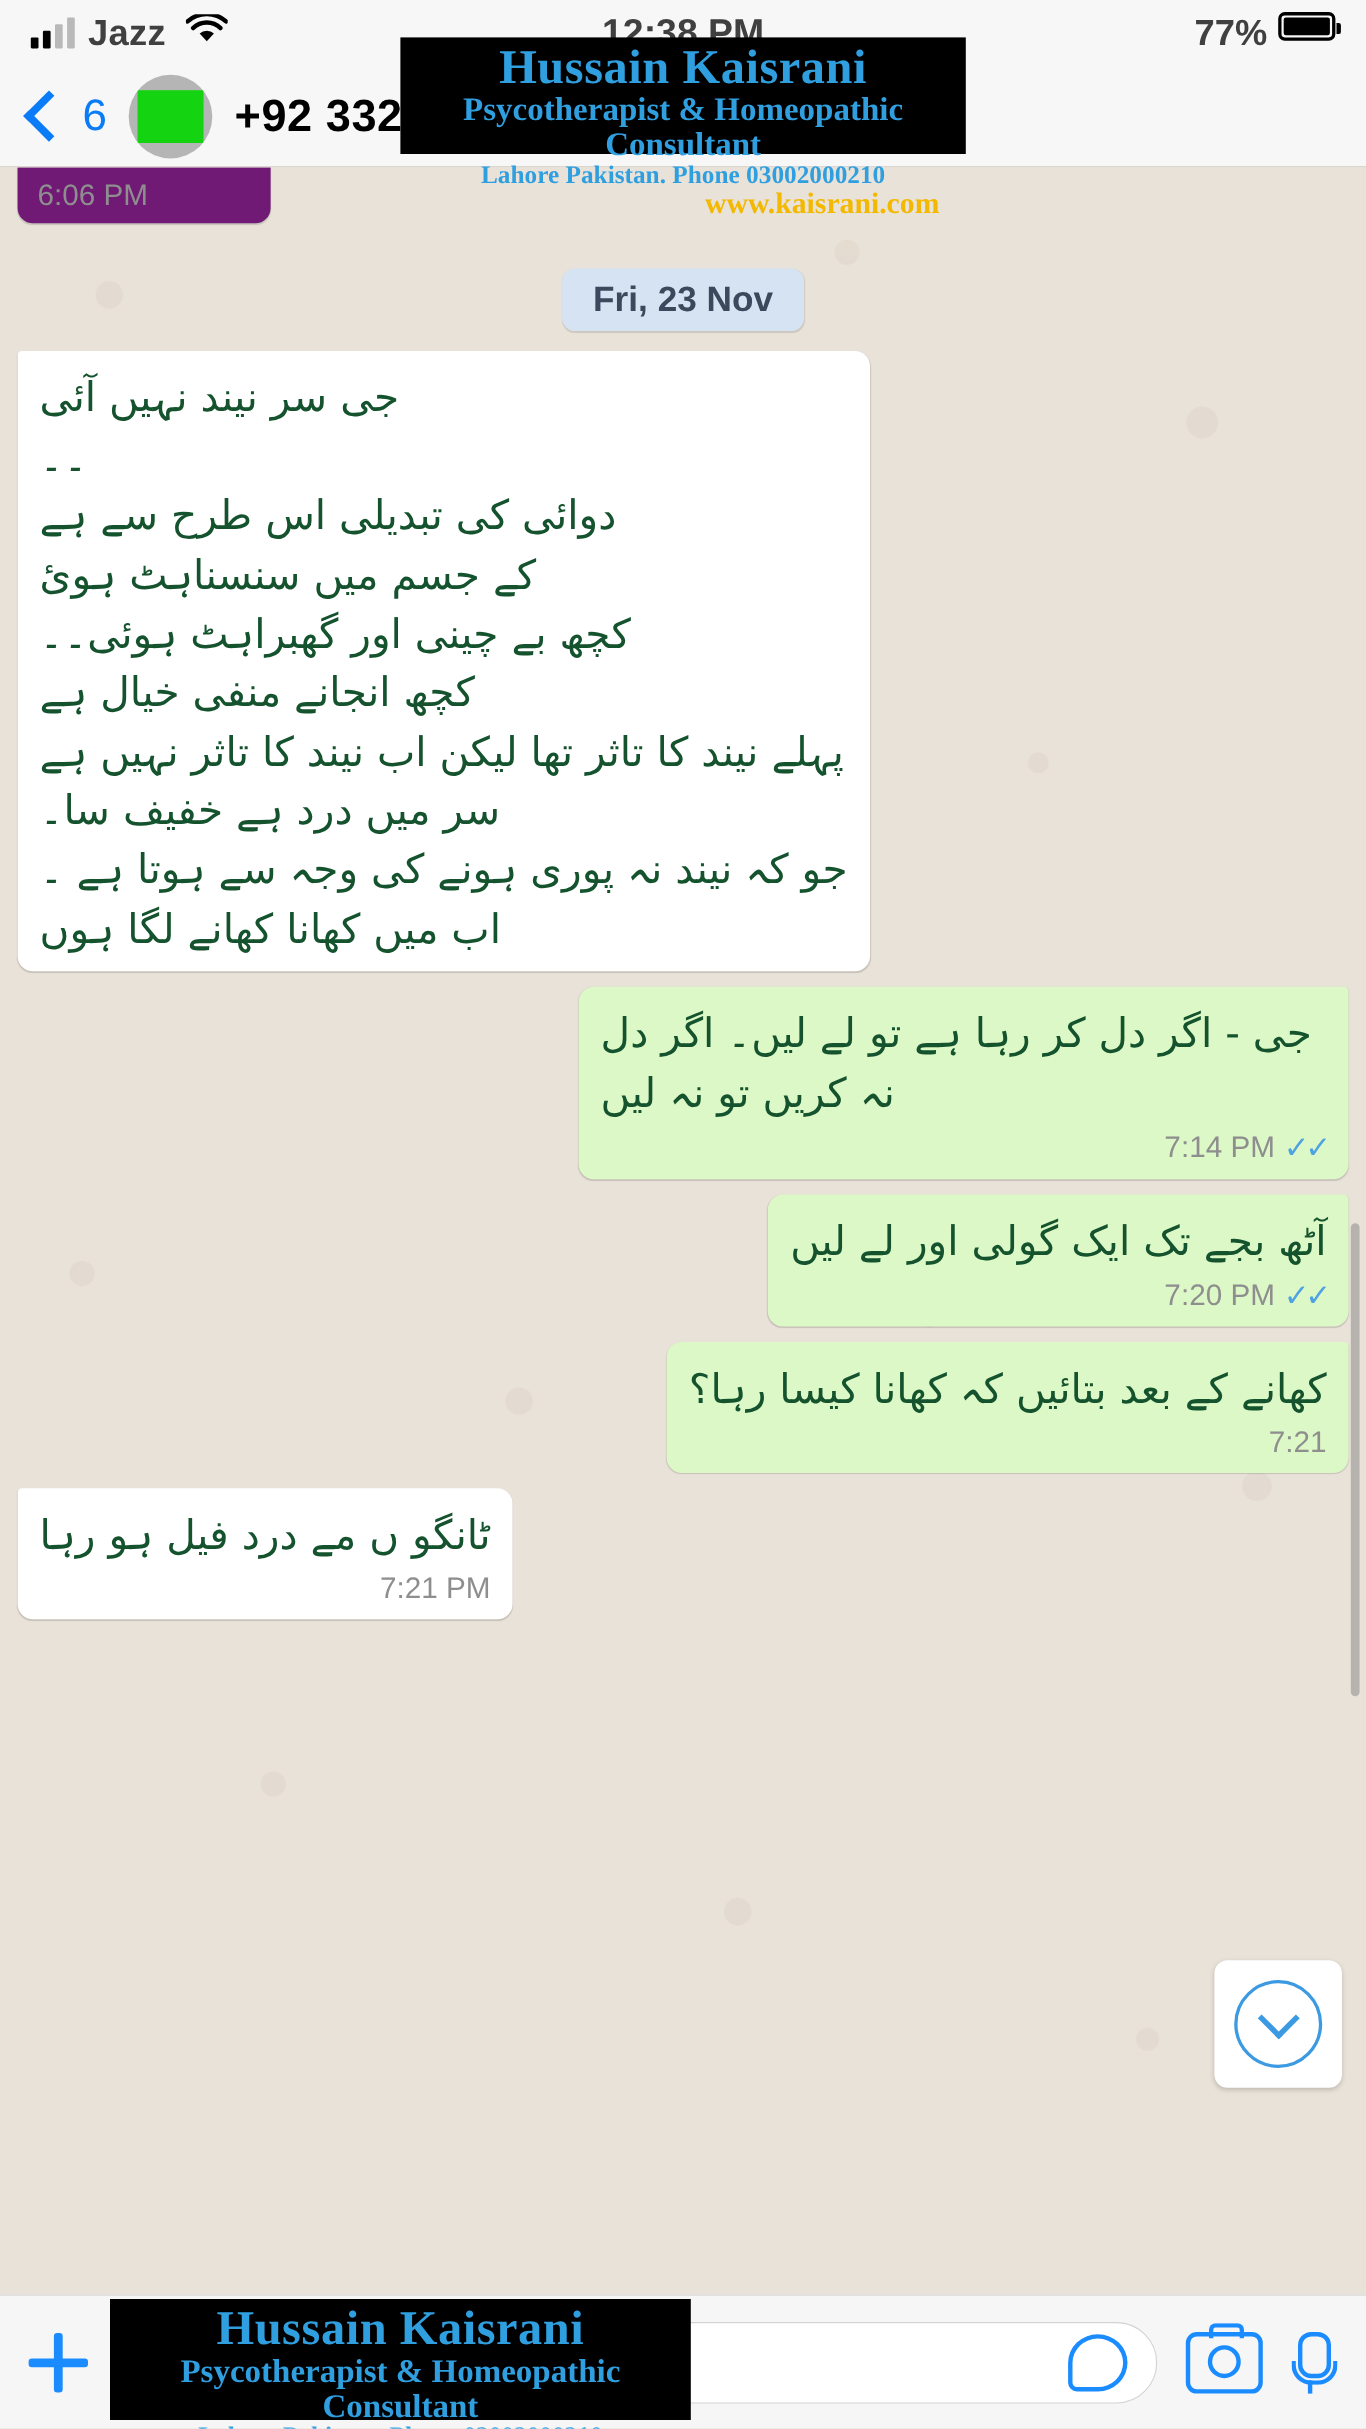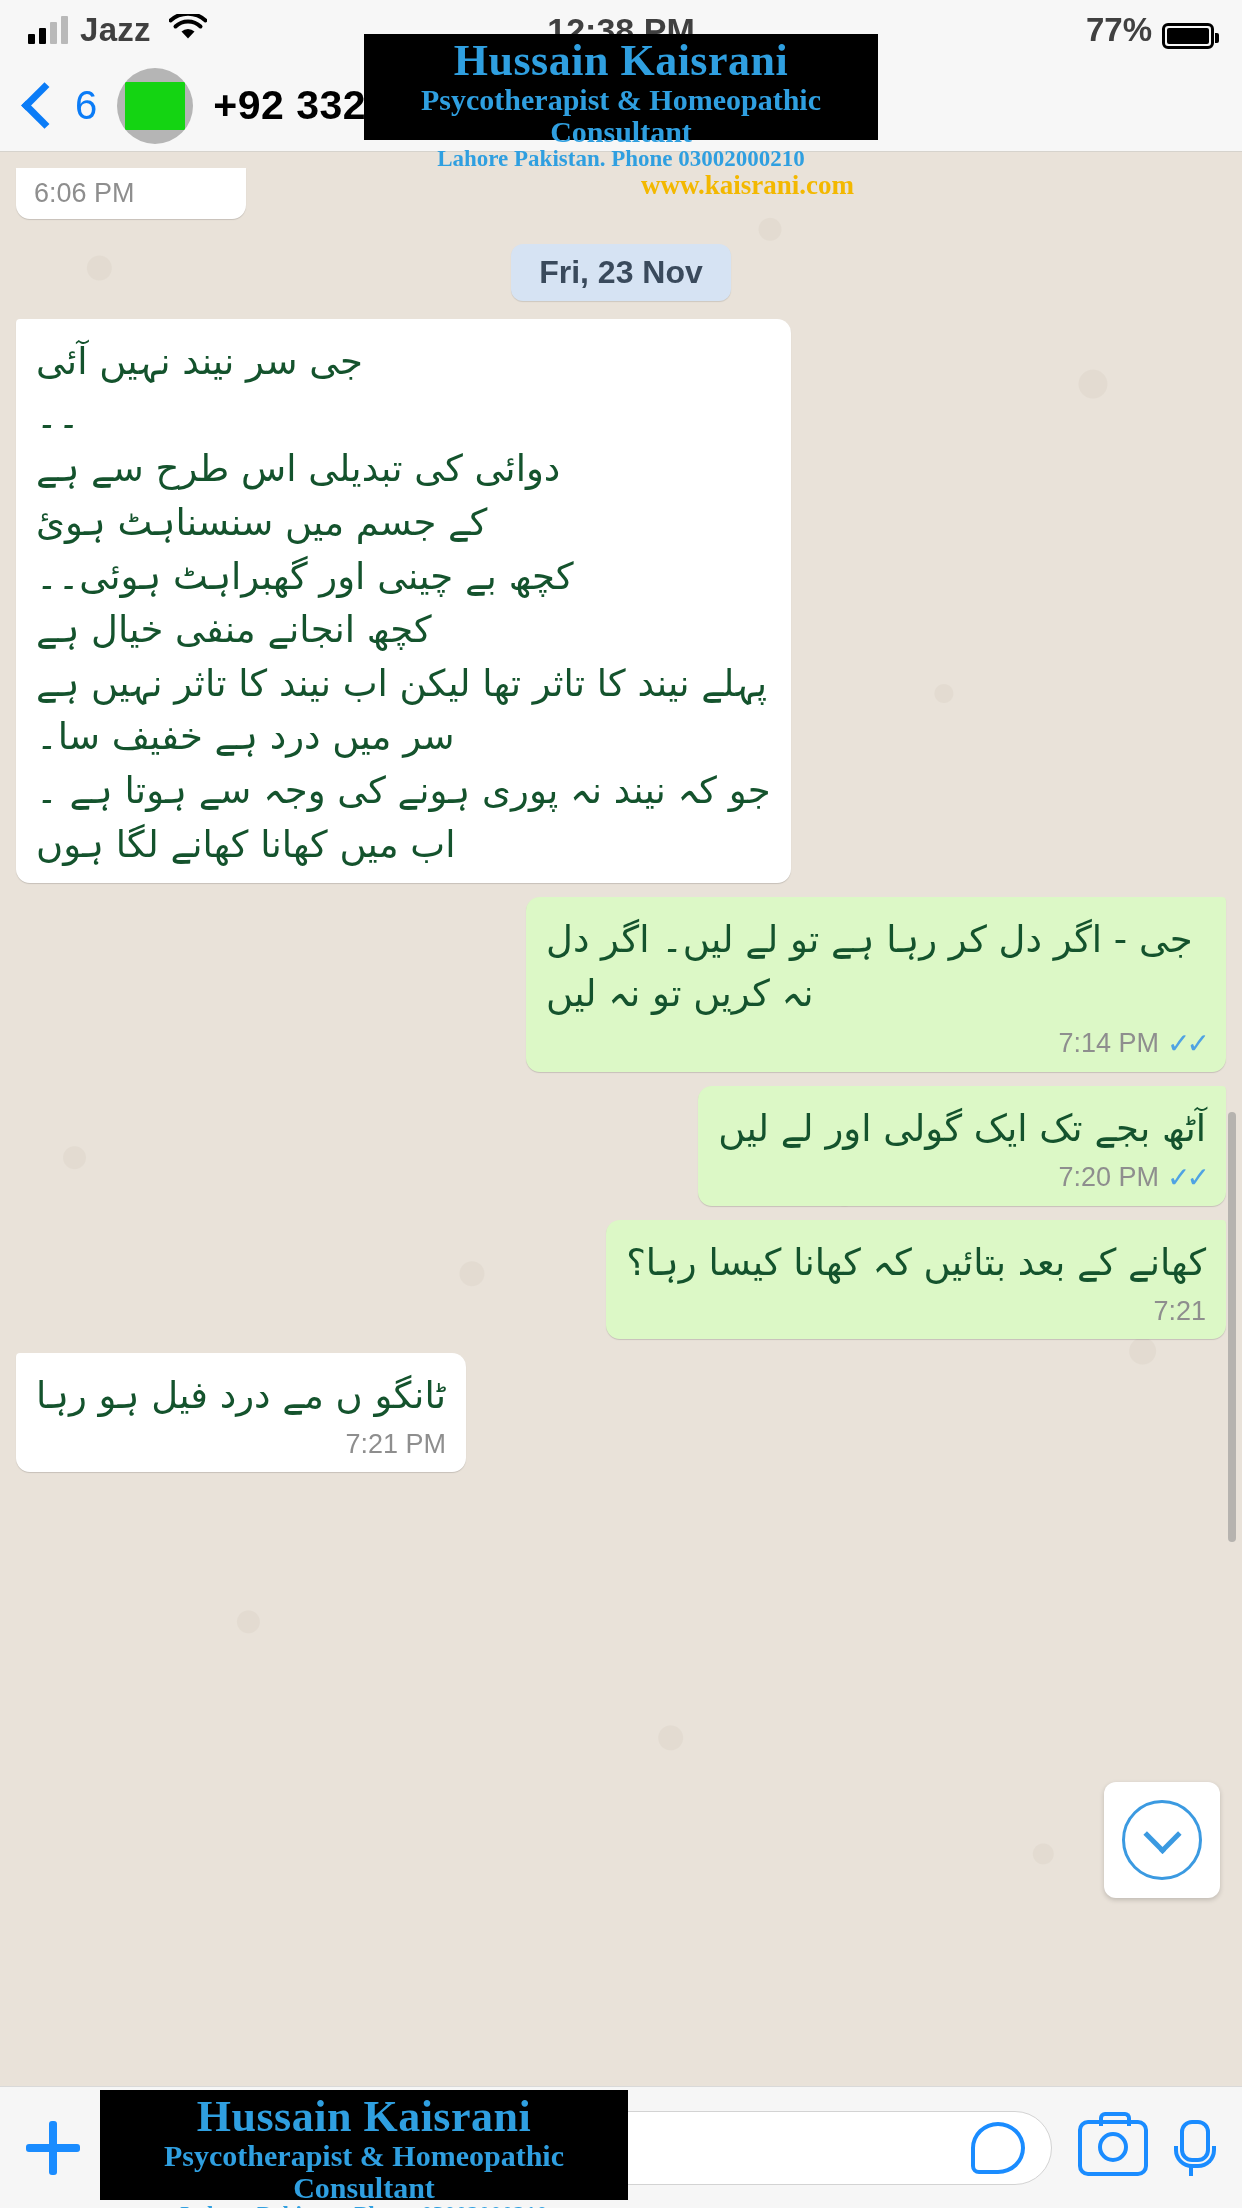--- a/index.html
+++ b/index.html
@@ -54,21 +54,21 @@
     position: absolute;
     left: 0; right: 0;
     text-align: center;
     font-size: 34px;
     font-weight: 700;
     pointer-events: none;
   }
   .status-right {
     margin-left: auto;
     display: flex;
-    align-items: flex-end;
+    align-items: flex-start;
     gap: 10px;
     font-size: 33px;
     font-weight: 600;
   }
   .battery {
     width: 52px; height: 26px;
     border: 3px solid #000;
     border-radius: 6px;
     position: relative;
     box-sizing: border-box;
@@ -261,23 +261,23 @@
     align-items: center;
     justify-content: flex-end;
     gap: 8px;
     font-size: 27px;
     color: #8e8e8e;
   }
   .ticks { color: #4fa3e3; font-size: 28px; letter-spacing: -4px; }
 
   .partial-top {
     position: absolute;
-    top: 16px; left: 16px;
+    top: 0; left: 16px;
     width: 230px;
-    background: #ffffff;
+    background: #701a75;
     border-radius: 0 0 14px 14px;
     padding: 4px 18px 10px 18px;
     box-sizing: border-box;
     box-shadow: 0 1px 1px rgba(0,0,0,0.15);
   }
   .partial-top .meta { justify-content: flex-start; }
 
   
   .scroll-btn {
     position: absolute;

